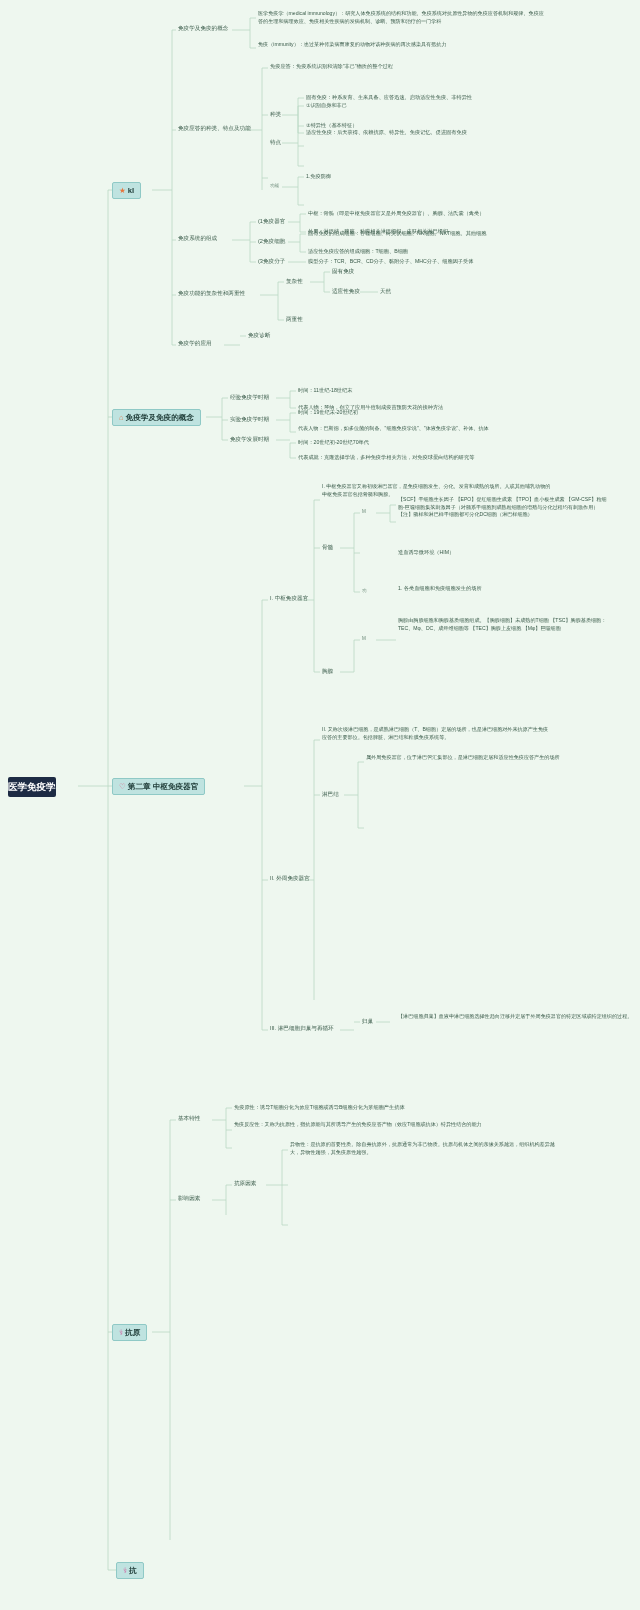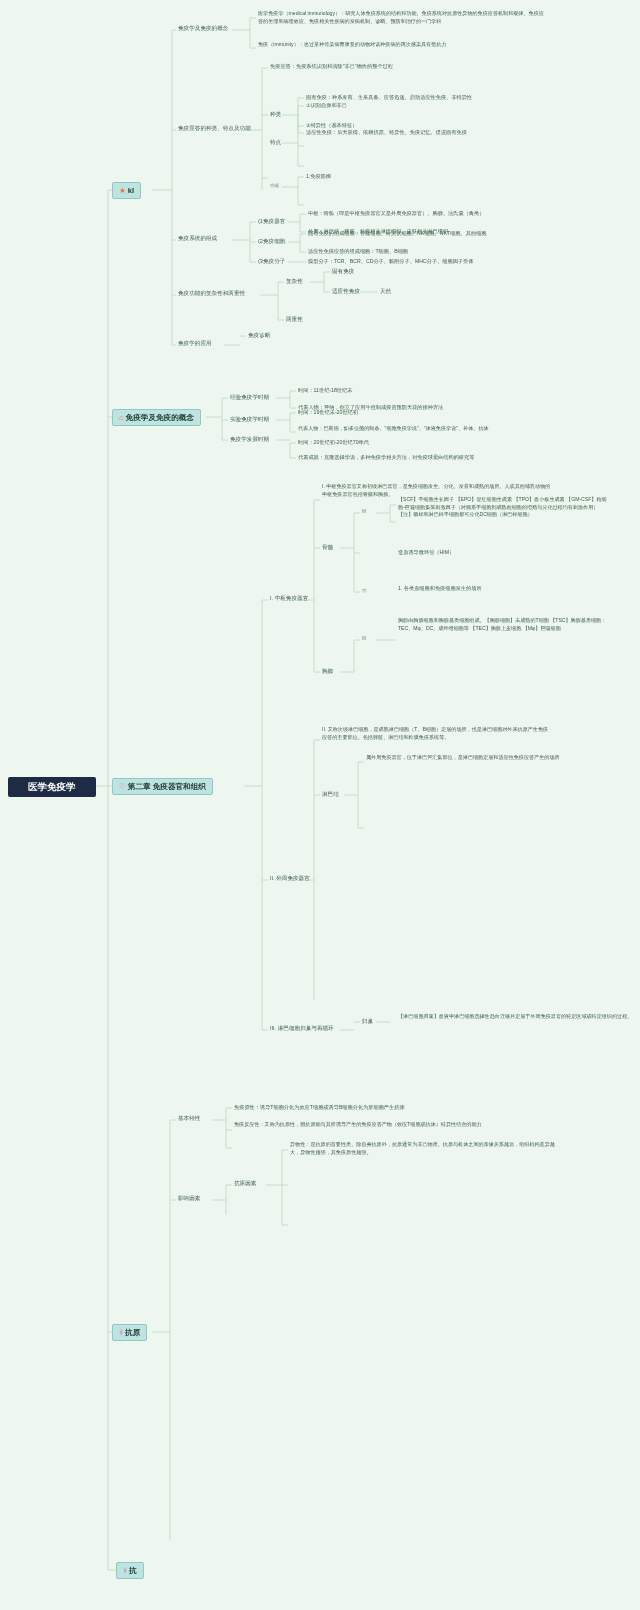--- a/index.html
+++ b/index.html
@@ -12,21 +12,21 @@
     color:#2f4f3f;
   }
   #canvas{position:absolute;left:0;top:0;width:640px;height:1610px;}
   svg#wires{position:absolute;left:0;top:0;width:640px;height:1610px;pointer-events:none;}
   .node{position:absolute;line-height:1.28;}
 
   
   .root{
     background:#1d2b44;color:#ffffff;
     font-size:9.5px;font-weight:bold;
-    padding:4px 20px;border-radius:2px;
+    padding:4px 0;border-radius:2px;
     white-space:nowrap;
   }
   
   .topic{
     background:#bfe3e0;border:1px solid #8fc9c6;
     font-size:7.6px;font-weight:bold;color:#23403c;
     padding:2.5px 6px;border-radius:2px;white-space:nowrap;
   }
   .topic .ic{margin-right:2px;}
   .ic-star{color:#e8743b;}
@@ -224,21 +224,21 @@
 
   <div class="node topic" style="left:112px;top:182px;">
     <span class="ic ic-star">★</span><span>kI</span>
   </div>
 
   <div class="node topic" style="left:112px;top:409px;">
     <span class="ic ic-home">⌂</span><span>免疫学及免疫的概念</span>
   </div>
 
   <div class="node topic" style="left:112px;top:778px;">
-    <span class="ic ic-heart">♡</span><span>第二章 免疫器官和组织</span>
+    <span class="ic ic-heart">♡</span><span>第二章 中枢免疫器官</span>
   </div>
 
   <div class="node topic" style="left:112px;top:1324px;">
     <span class="ic ic-cross">⚕</span><span>抗原</span>
   </div>
 
   <div class="node topic" style="left:116px;top:1562px;">
     <span class="ic ic-cross">⚕</span><span>抗</span>
   </div>
 

